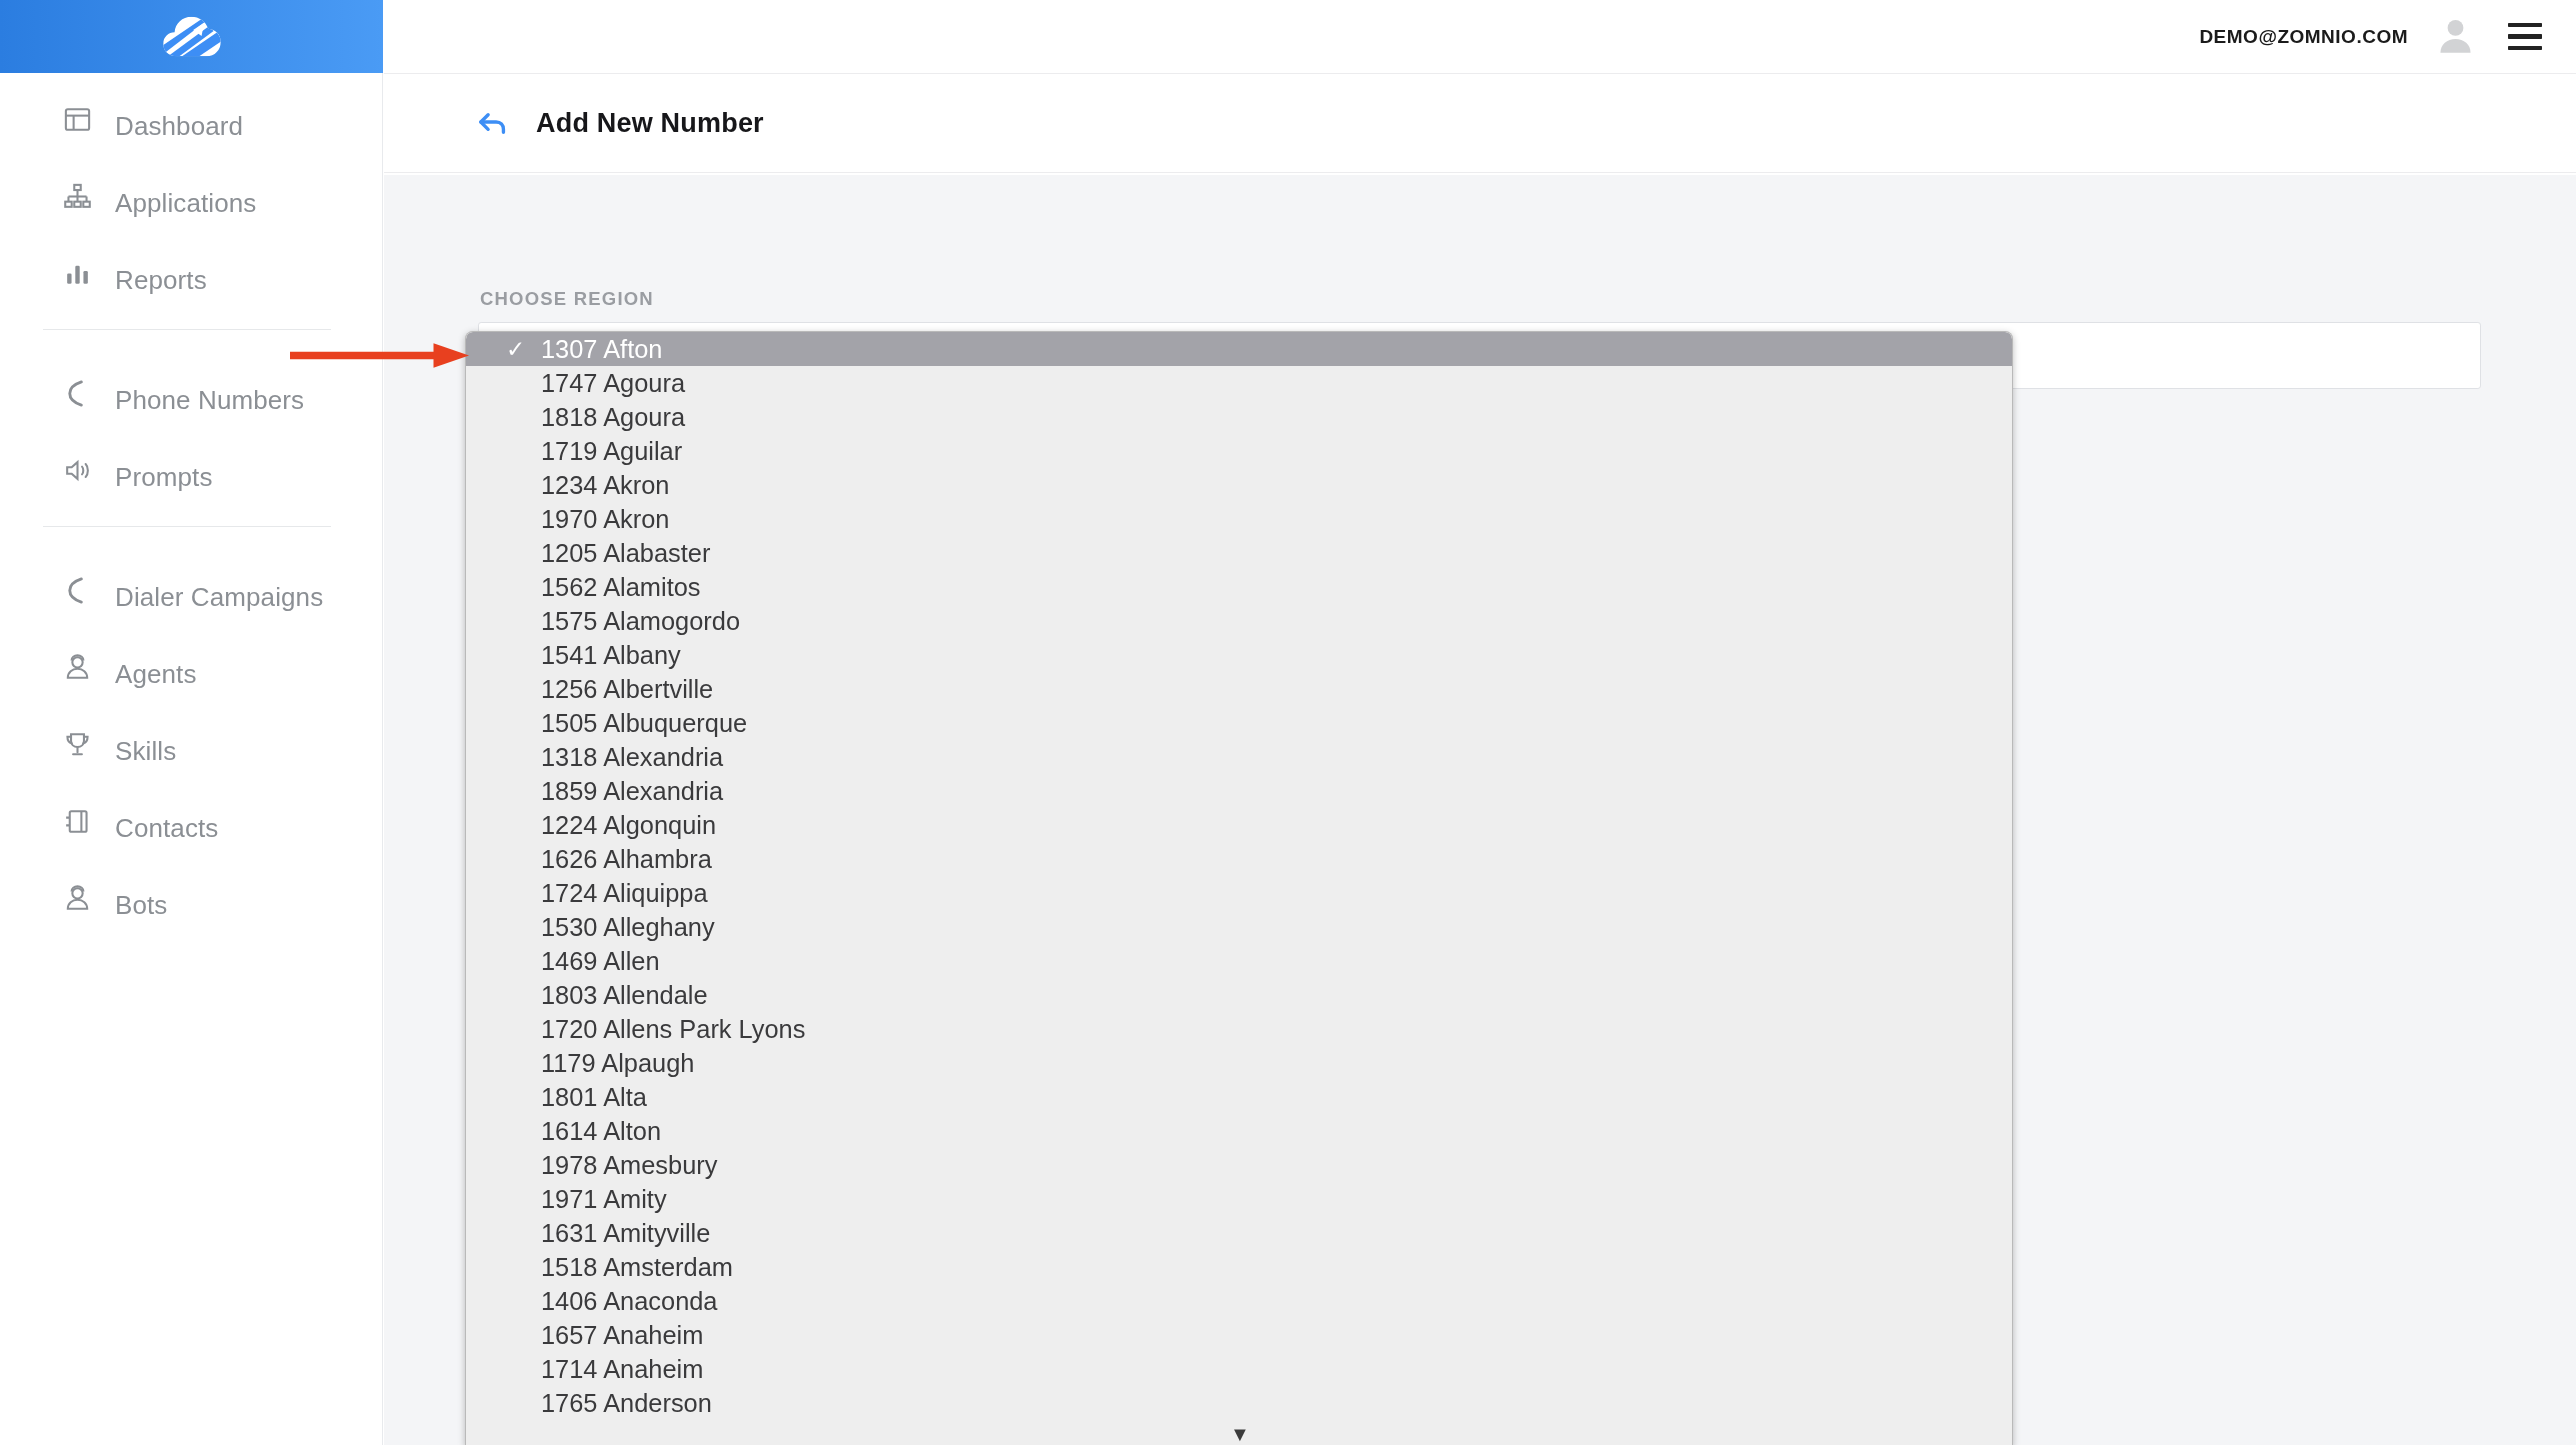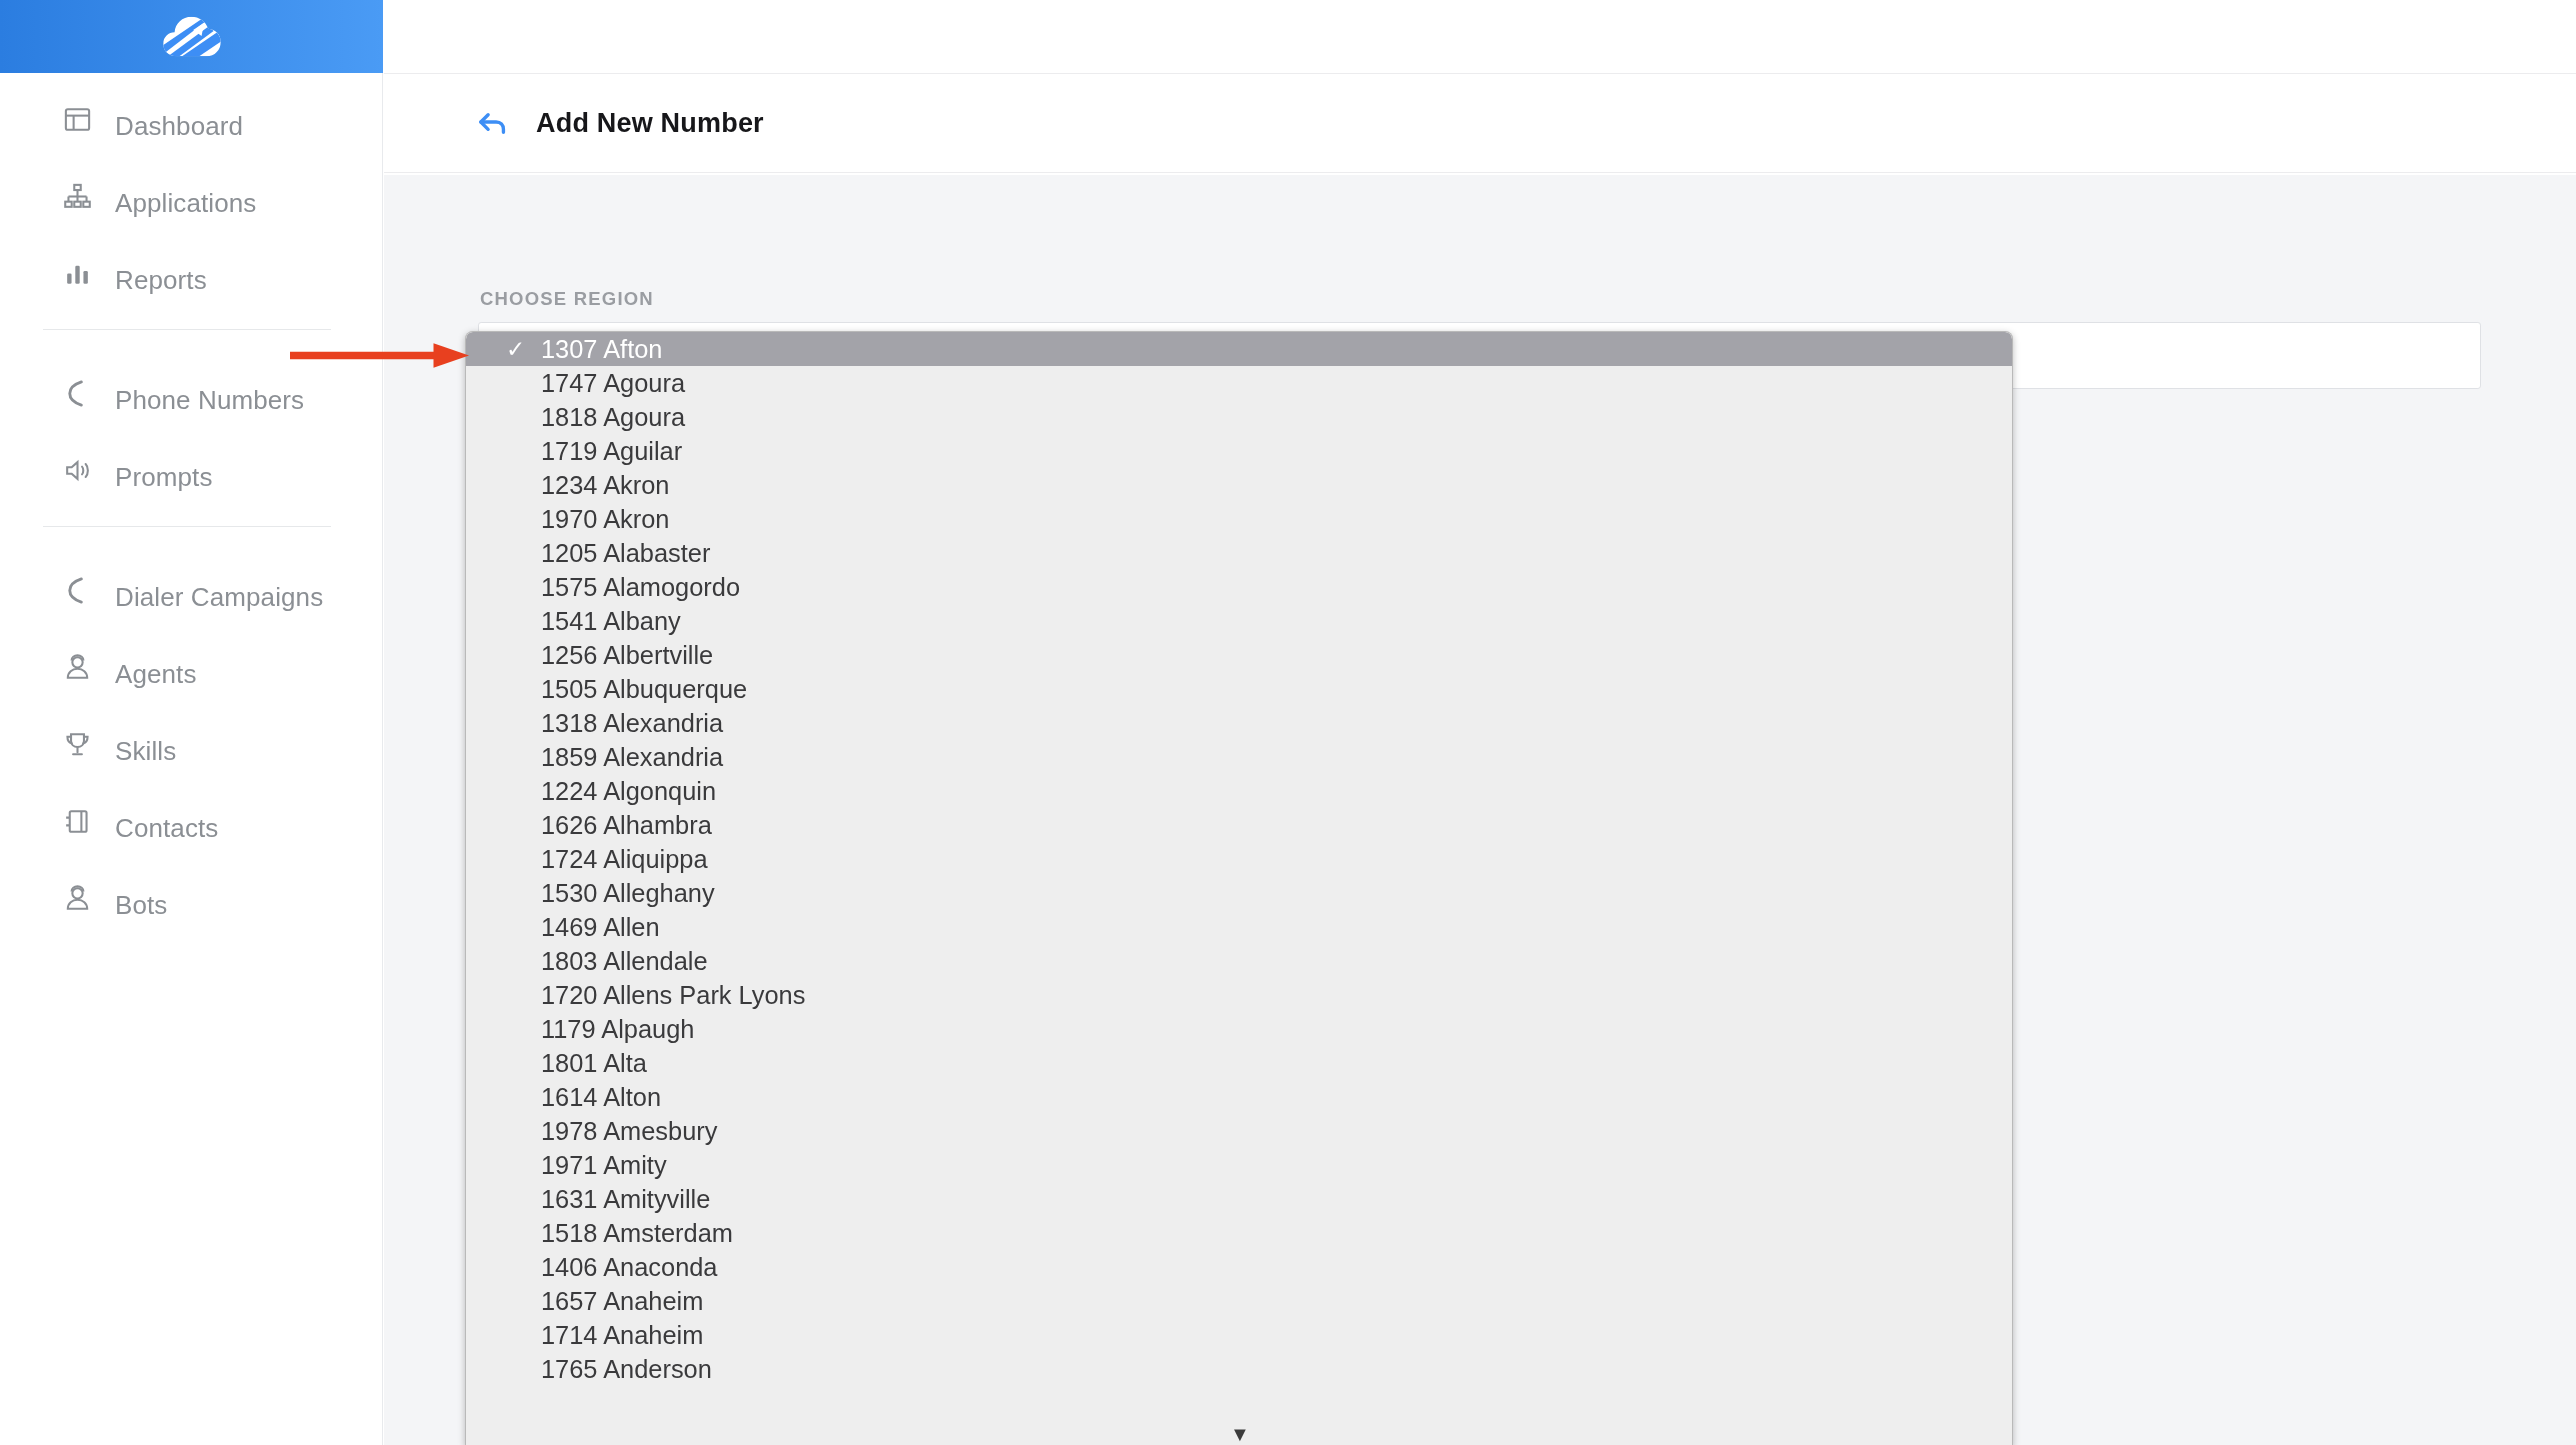--- a/index.html
+++ b/index.html
@@ -285,20 +285,32 @@
             <circle cx="12" cy="8" r="4"></circle>
             <path d="M7.4 6.6 C7.4 4.2 9.4 2.6 12 2.6 C14.6 2.6 16.6 4.2 16.6 6.6"></path>
             <path d="M4.5 20 C4.5 15.6 7.9 13 12 13 C16.1 13 19.5 15.6 19.5 20 Z"></path>
           </svg>
         </span>
         <span class="nav-label">Bots</span>
       </div>
     </nav>
   </aside>
 
+  <header id="topbar">
+    <span id="user-email">DEMO@ZOMNIO.COM</span>
+    <svg id="avatar-icon" width="43" height="43" viewBox="0 0 24 24" fill="#d2d3d5">
+      <circle cx="12" cy="7.2" r="4.4"></circle>
+      <path d="M3.6 21 C3.6 16.4 7.3 13.4 12 13.4 C16.7 13.4 20.4 16.4 20.4 21 Z"></path>
+    </svg>
+    <div id="hamburger">
+      <span></span>
+        <span></span>
+        <span></span>
+    </div>
+  </header>
 
   <div id="page-header">
     <svg id="back-arrow" width="35" height="35" viewBox="0 0 24 24" fill="none" stroke="#3d8ef5" stroke-width="2.3" stroke-linecap="round" stroke-linejoin="round">
       <path d="M9 6 L4 11 L9 16"></path>
       <path d="M4 11 H14.5 C17.6 11 19.5 13 19.5 16 V18"></path>
     </svg>
     <h1 id="page-title">Add New Number</h1>
   </div>
 
   <main id="content">
@@ -324,20 +336,23 @@
         <div class="dd-item">
           <span>1234 Akron</span>
         </div>
         <div class="dd-item">
           <span>1970 Akron</span>
         </div>
         <div class="dd-item">
           <span>1205 Alabaster</span>
         </div>
         <div class="dd-item">
+          <span>1562 Alamitos</span>
+        </div>
+        <div class="dd-item">
           <span>1575 Alamogordo</span>
         </div>
         <div class="dd-item">
           <span>1541 Albany</span>
         </div>
         <div class="dd-item">
           <span>1256 Albertville</span>
         </div>
         <div class="dd-item">
           <span>1505 Albuquerque</span>

